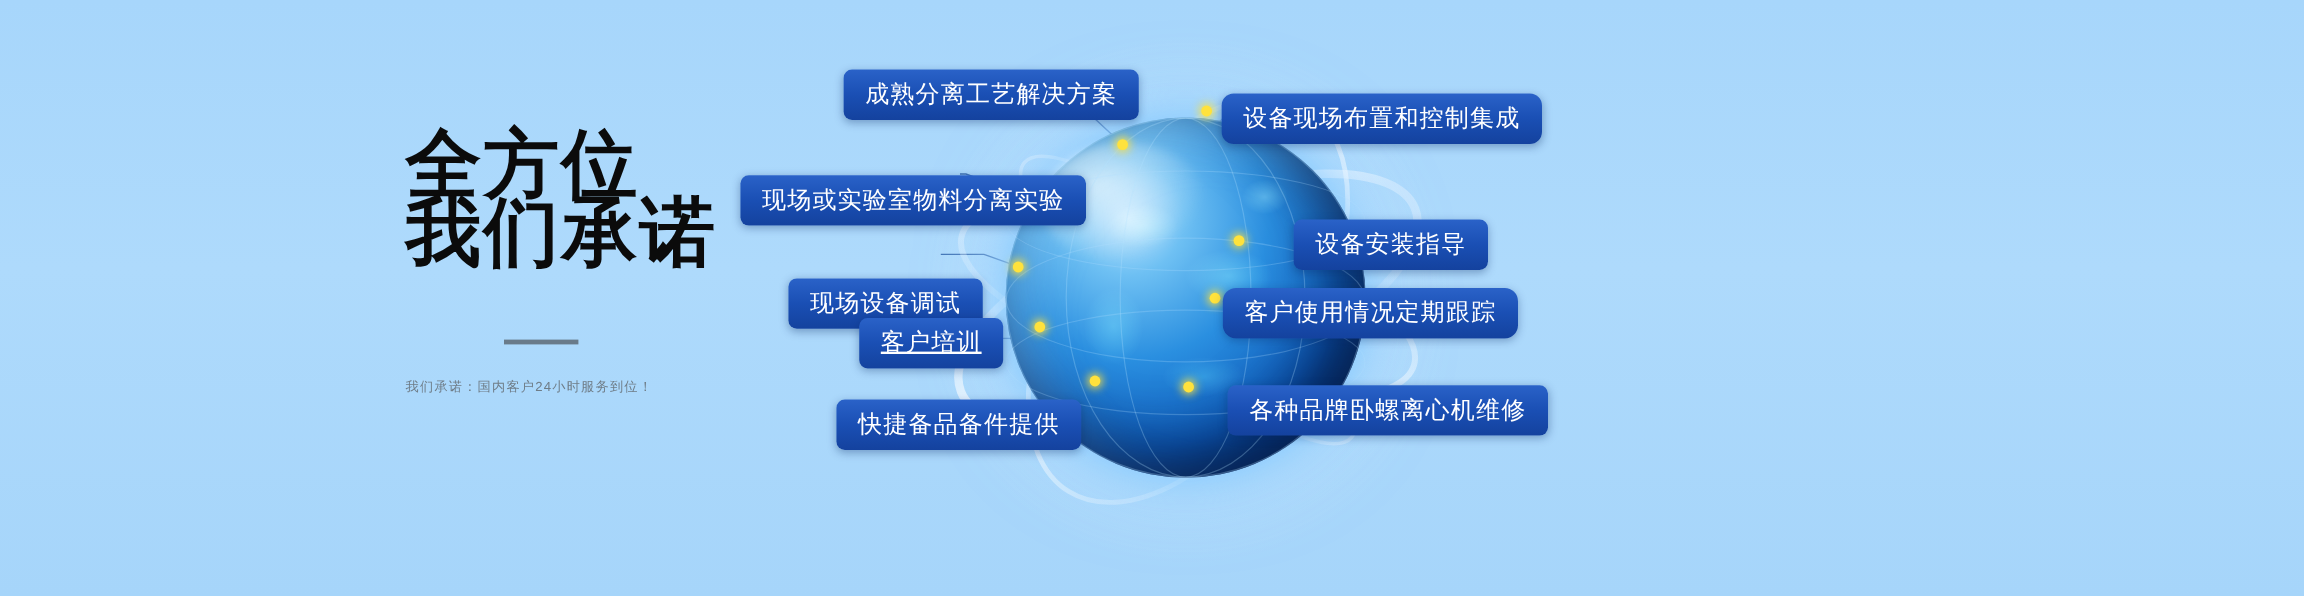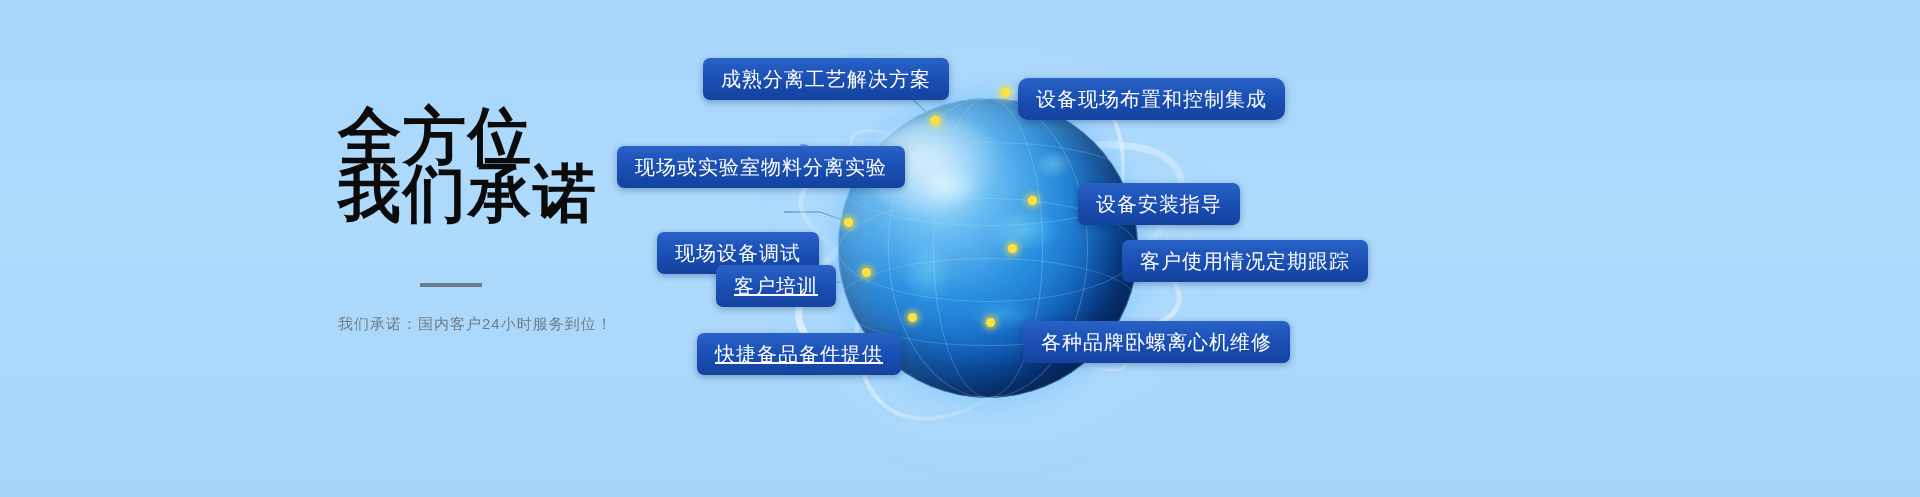--- a/index.html
+++ b/index.html
@@ -24,21 +24,21 @@
     font-size:63px;line-height:57px;letter-spacing:2px;
     font-family:"DejaVu Sans","Liberation Sans",sans-serif;
     white-space:nowrap;
   }
   #divider{
     position:absolute;left:420px;top:283px;
     width:62px;height:4px;background:#5d6a75;opacity:.85;
   }
   #promise{
     position:absolute;left:338px;top:315px;
-    font-size:15px;color:#6f7d88;letter-spacing:1px;white-space:nowrap;
+    font-size:11px;color:#6f7d88;letter-spacing:1px;white-space:nowrap;
   }
 
   
   #globe-wrap{
     position:absolute;left:760px;top:20px;width:460px;height:460px;
   }
   #glow{
     position:absolute;left:0;top:0;width:460px;height:460px;
     border-radius:50%;
     background:radial-gradient(circle at 50% 50%,
@@ -198,23 +198,23 @@
   </div>
 
   <div class="label" style="left:703px;top:58px;">成熟分离工艺解决方案</div>
 
   <div class="label" style="left:617px;top:146px;">现场或实验室物料分离实验</div>
 
   <div class="label" style="left:657px;top:195px;margin-top:37px;">现场设备调试</div>
 
   <div class="label" style="left:716px;top:265px;text-decoration:underline;">客户培训</div>
 
-  <div class="label" style="left:697px;top:333px;text-decoration:underline;">快捷备品备件提供</div>
+  <div class="label" style="left:697px;top:333px;">快捷备品备件提供</div>
 
   <div class="label" style="left:1018px;top:78px;border-radius:10px;">设备现场布置和控制集成</div>
 
   <div class="label" style="left:1078px;top:159px;margin-top:24px;">设备安装指导</div>
 
-  <div class="label" style="left:1122px;top:240px;">客户使用情况定期跟踪</div>
+  <div class="label" style="left:1019px;top:240px;border-radius:11px;">客户使用情况定期跟踪</div>
 
   <div class="label" style="left:1023px;top:321px;text-align:center;">各种品牌卧螺离心机维修</div>
 
 </div>
 
 </body></html>

